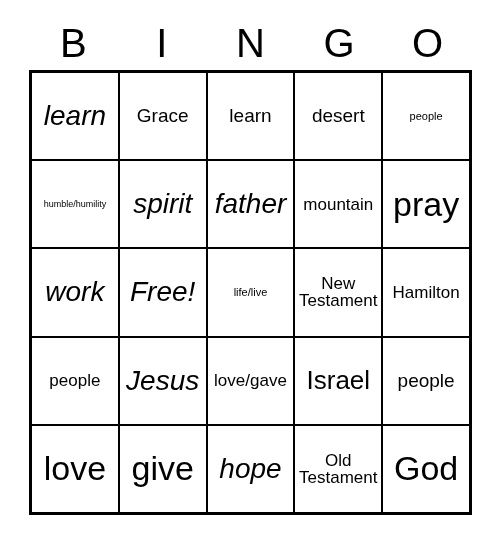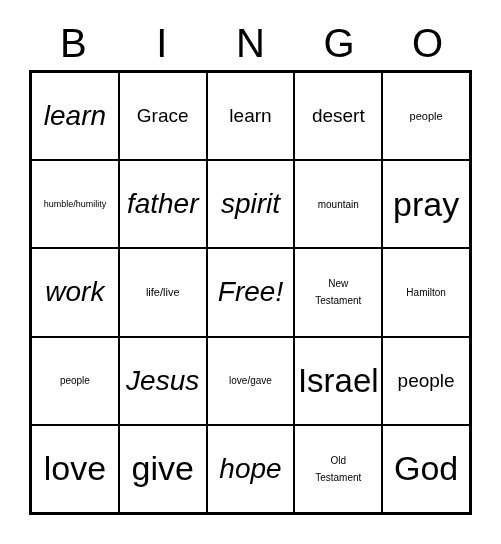--- a/index.html
+++ b/index.html
@@ -76,24 +76,24 @@
     width: 100%;
     text-align: center;
     color: #000000;
     font-family: "Liberation Sans", sans-serif;
     font-weight: 400;
     white-space: pre-line;
   }
 
   
   .fs-xxs { font-size: 9px;  line-height: 11px; }
-  .fs-s   { font-size: 10px; line-height: 17px; }
+  .fs-s   { font-size: 17px; line-height: 17px; }
   .fs-m   { font-size: 11px; line-height: 19px; }
   .fs-l   { font-size: 19px; line-height: 24px; }
-  .fs-xl  { font-size: 33px; line-height: 29px; }
+  .fs-xl  { font-size: 26px; line-height: 29px; }
   .fs-xxl { font-size: 28px; line-height: 34px; font-style: italic; }
   .fs-huge{ font-size: 34px; line-height: 37px; text-align: center; }
 </style>
 </head>
 <body>
 
 <div id="bingo-card">
 
   <div class="header-row">
     <div class="header-letter">B</div>
@@ -118,40 +118,40 @@
         <span class="cell-text fs-l">desert</span>
       </div>
     <div class="cell">
         <span class="cell-text fs-m">people</span>
       </div>
 
     <div class="cell">
         <span class="cell-text fs-xxs">humble/humility</span>
       </div>
     <div class="cell">
-        <span class="cell-text fs-xxl">father</span>
+        <span class="cell-text fs-xxl">spirit</span>
       </div>
     <div class="cell">
-        <span class="cell-text fs-xxl">spirit</span>
+        <span class="cell-text fs-xxl">father</span>
       </div>
     <div class="cell">
         <span class="cell-text fs-s">mountain</span>
       </div>
     <div class="cell">
         <span class="cell-text fs-huge">pray</span>
       </div>
 
     <div class="cell">
         <span class="cell-text fs-xxl">work</span>
       </div>
     <div class="cell">
-        <span class="cell-text fs-m">life/live</span>
+        <span class="cell-text fs-xxl">Free!</span>
       </div>
     <div class="cell">
-        <span class="cell-text fs-xxl">Free!</span>
+        <span class="cell-text fs-m">life/live</span>
       </div>
     <div class="cell">
         <span class="cell-text fs-s">New
 Testament</span>
       </div>
     <div class="cell">
         <span class="cell-text fs-s">Hamilton</span>
       </div>
 
     <div class="cell">

